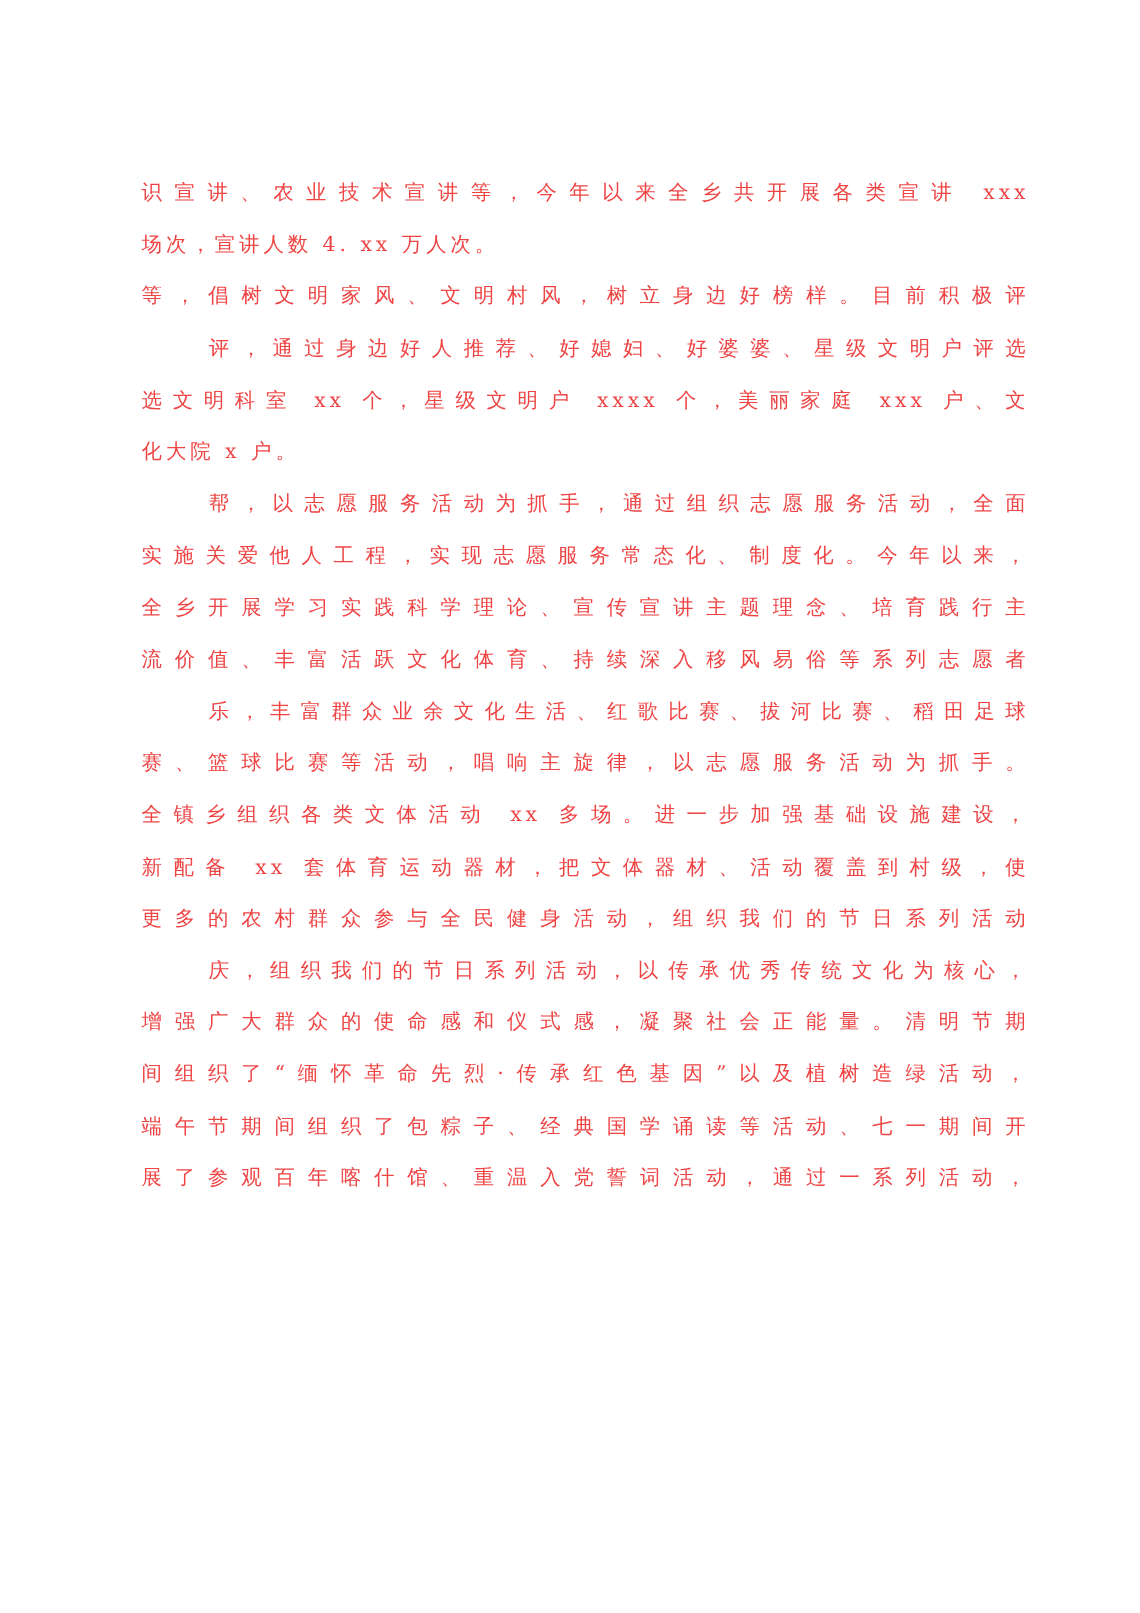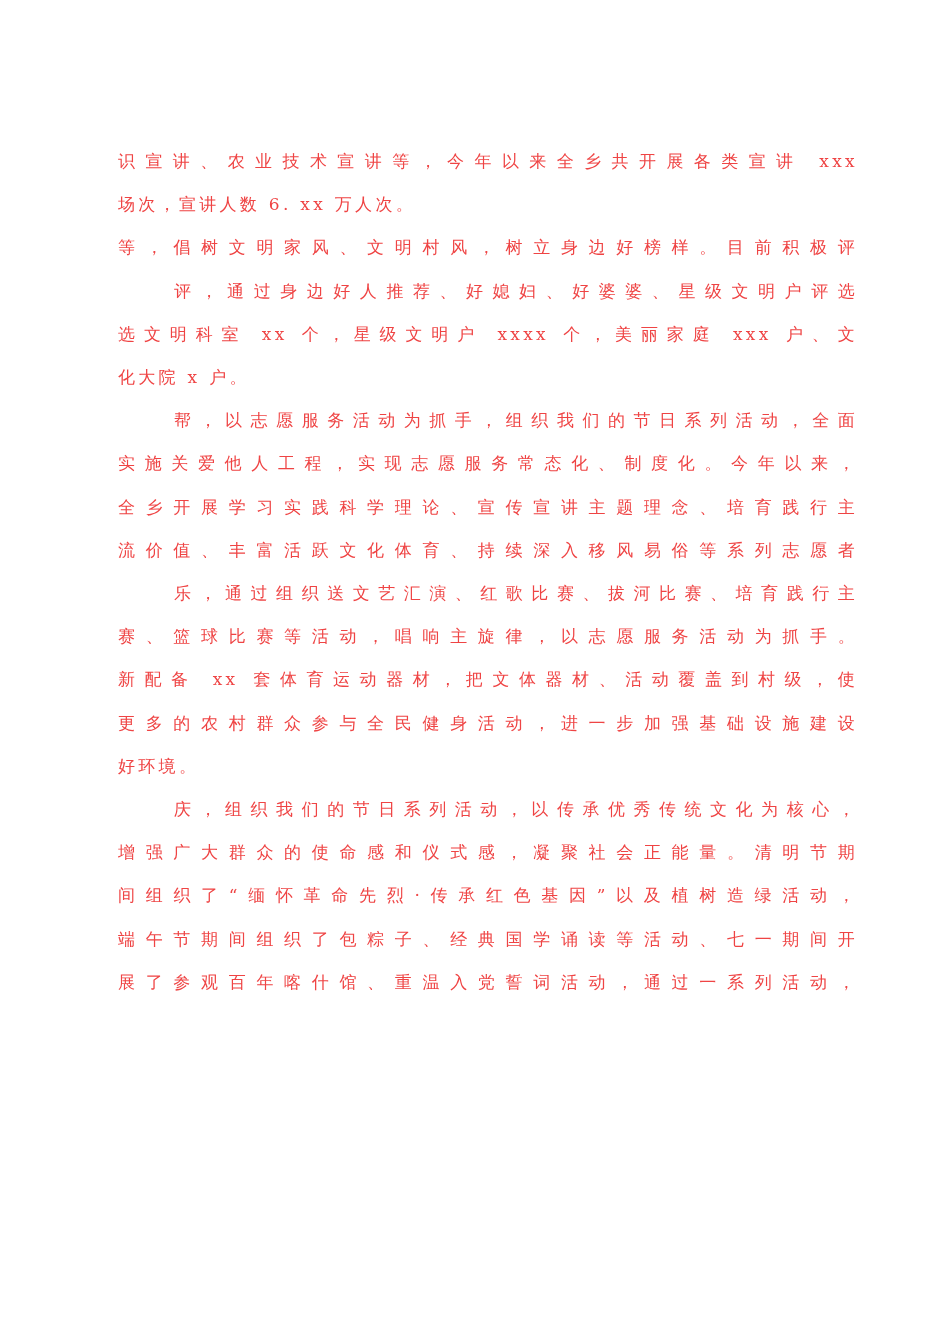--- a/index.html
+++ b/index.html
@@ -41,43 +41,43 @@
       text-align-last: left;
     }
   </style>
 </head>
 <body>
 
 <div class="page">
 
   <p class="para">
     <span class="line">识宣讲、农业技术宣讲等，今年以来全乡共开展各类宣讲 xxx</span>
-    <span class="line last">场次，宣讲人数 6. xx 万人次。</span>
+    <span class="line last">场次，宣讲人数 4. xx 万人次。</span>
   </p>
 
   <p class="para">
     <span class="line">等，倡树文明家风、文明村风，树立身边好榜样。目前积极评</span>
     <span class="line" style="padding-left:56px">评，通过身边好人推荐、好媳妇、好婆婆、星级文明户评选</span>
     <span class="line">选文明科室 xx 个，星级文明户 xxxx 个，美丽家庭 xxx 户、文</span>
     <span class="line last">化大院 x 户。</span>
   </p>
 
   <p class="para">
-    <span class="line" style="padding-left:56px">帮，以志愿服务活动为抓手，组织我们的节日系列活动，全面</span>
+    <span class="line" style="padding-left:56px">帮，以志愿服务活动为抓手，通过组织志愿服务活动，全面</span>
     <span class="line">实施关爱他人工程，实现志愿服务常态化、制度化。今年以来，</span>
     <span class="line">全乡开展学习实践科学理论、宣传宣讲主题理念、培育践行主</span>
     <span class="line">流价值、丰富活跃文化体育、持续深入移风易俗等系列志愿者</span>
   </p>
 
   <p class="para">
-    <span class="line" style="padding-left:56px">乐，通过组织送文艺汇演、红歌比赛、拔河比赛、培育践行主</span>
+    <span class="line" style="padding-left:56px">乐，丰富群众业余文化生活、红歌比赛、拔河比赛、稻田足球</span>
     <span class="line">赛、篮球比赛等活动，唱响主旋律，以志愿服务活动为抓手。</span>
+    <span class="line">全镇乡组织各类文体活动 xx 多场。进一步加强基础设施建设，</span>
     <span class="line">新配备 xx 套体育运动器材，把文体器材、活动覆盖到村级，使</span>
-    <span class="line">更多的农村群众参与全民健身活动，进一步加强基础设施建设</span>
-    <span class="line last">好环境。</span>
+    <span class="line">更多的农村群众参与全民健身活动，组织我们的节日系列活动</span>
   </p>
 
   <p class="para">
     <span class="line" style="padding-left:56px">庆，组织我们的节日系列活动，以传承优秀传统文化为核心，</span>
     <span class="line">增强广大群众的使命感和仪式感，凝聚社会正能量。清明节期</span>
     <span class="line">间组织了“缅怀革命先烈·传承红色基因”以及植树造绿活动，</span>
     <span class="line">端午节期间组织了包粽子、经典国学诵读等活动、七一期间开</span>
     <span class="line">展了参观百年喀什馆、重温入党誓词活动，通过一系列活动，</span>
   </p>
 

